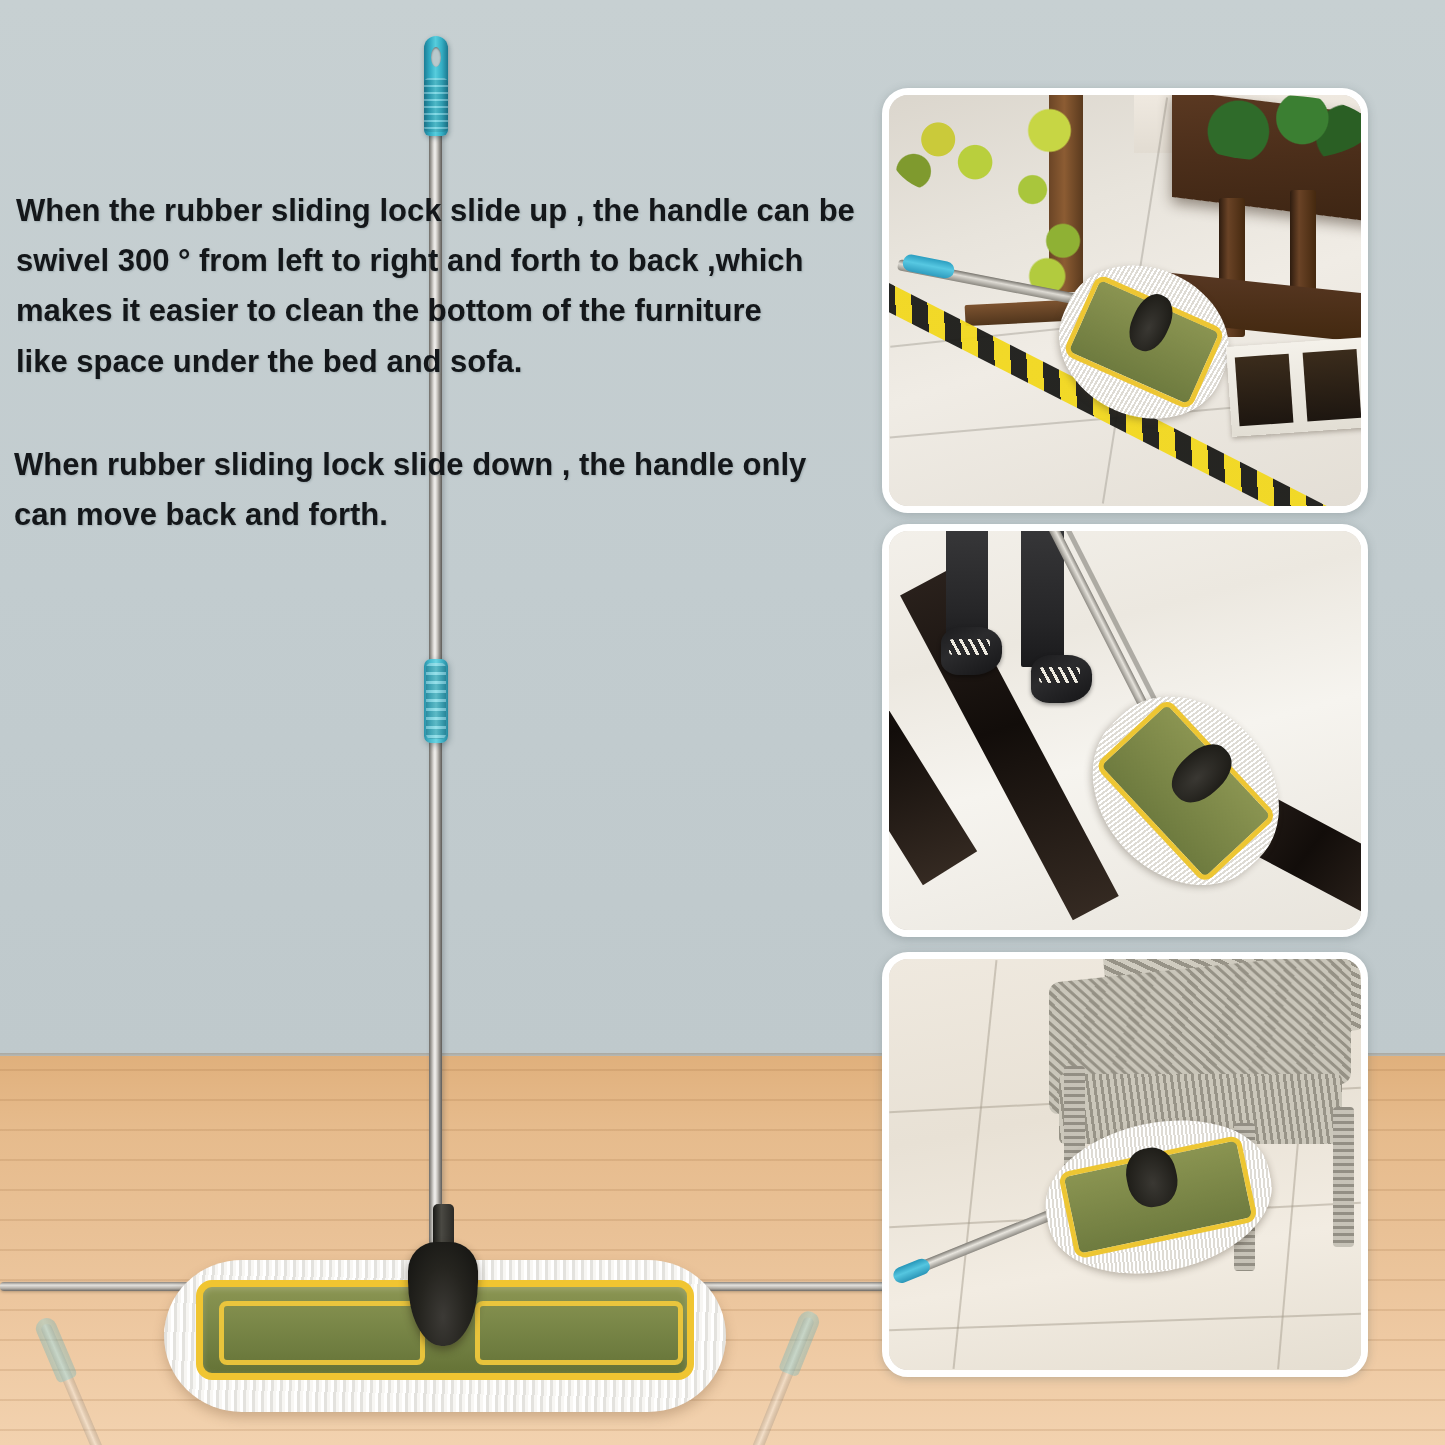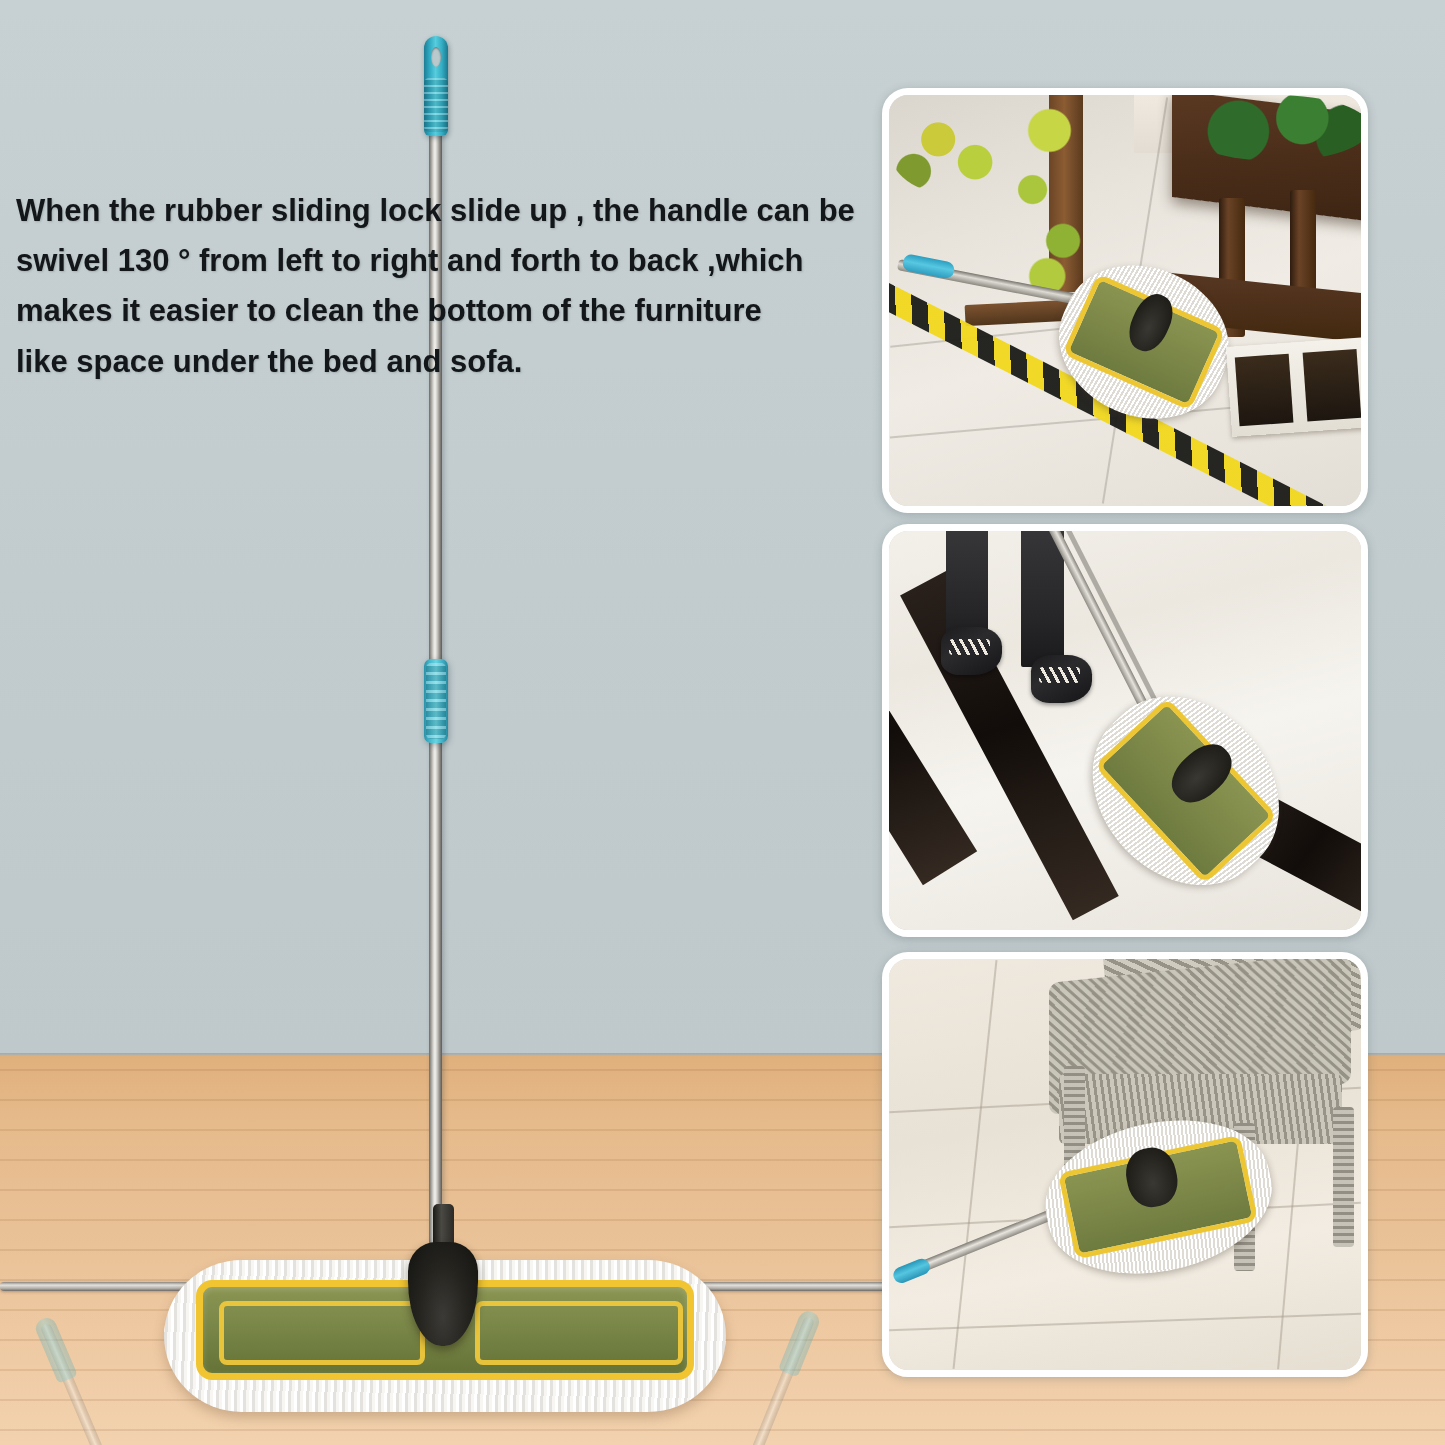--- a/index.html
+++ b/index.html
@@ -493,23 +493,25 @@
     <div class="fringe"></div>
     <div class="pad">
       <div class="pad-inner-line"></div>
       <div class="pad-inner-line right"></div>
     </div>
     <div class="swivel-neck"></div>
     <div class="swivel-joint"></div>
   </div>
 
   <div class="para para-a">When the rubber sliding lock slide up , the handle can be
-swivel 130 °   from left to right and  forth to back ,which
+swivel 300 °   from left to right and  forth to back ,which
  makes it easier to clean the bottom of the furniture
 like space under the bed and sofa.</div>
+  <div class="para para-b">When rubber sliding lock slide down , the handle only
+ can move back and forth.</div>
 
   <div class="photo" id="photo-1">
     <div class="ph-inner">
       <div class="p1-tile"></div>
       <div class="p1-wall"></div>
       <div class="p1-grout" style="left:0;top:55%;width:100%;height:2px;transform:rotate(-6deg);"></div>
       <div class="p1-grout" style="left:0;top:78%;width:100%;height:2px;transform:rotate(-5deg);"></div>
       <div class="p1-grout" style="left:52%;top:0;width:2px;height:100%;transform:rotate(9deg);"></div>
       <div class="p1-plantbar"></div>
       <div class="p1-crossbar"></div>

